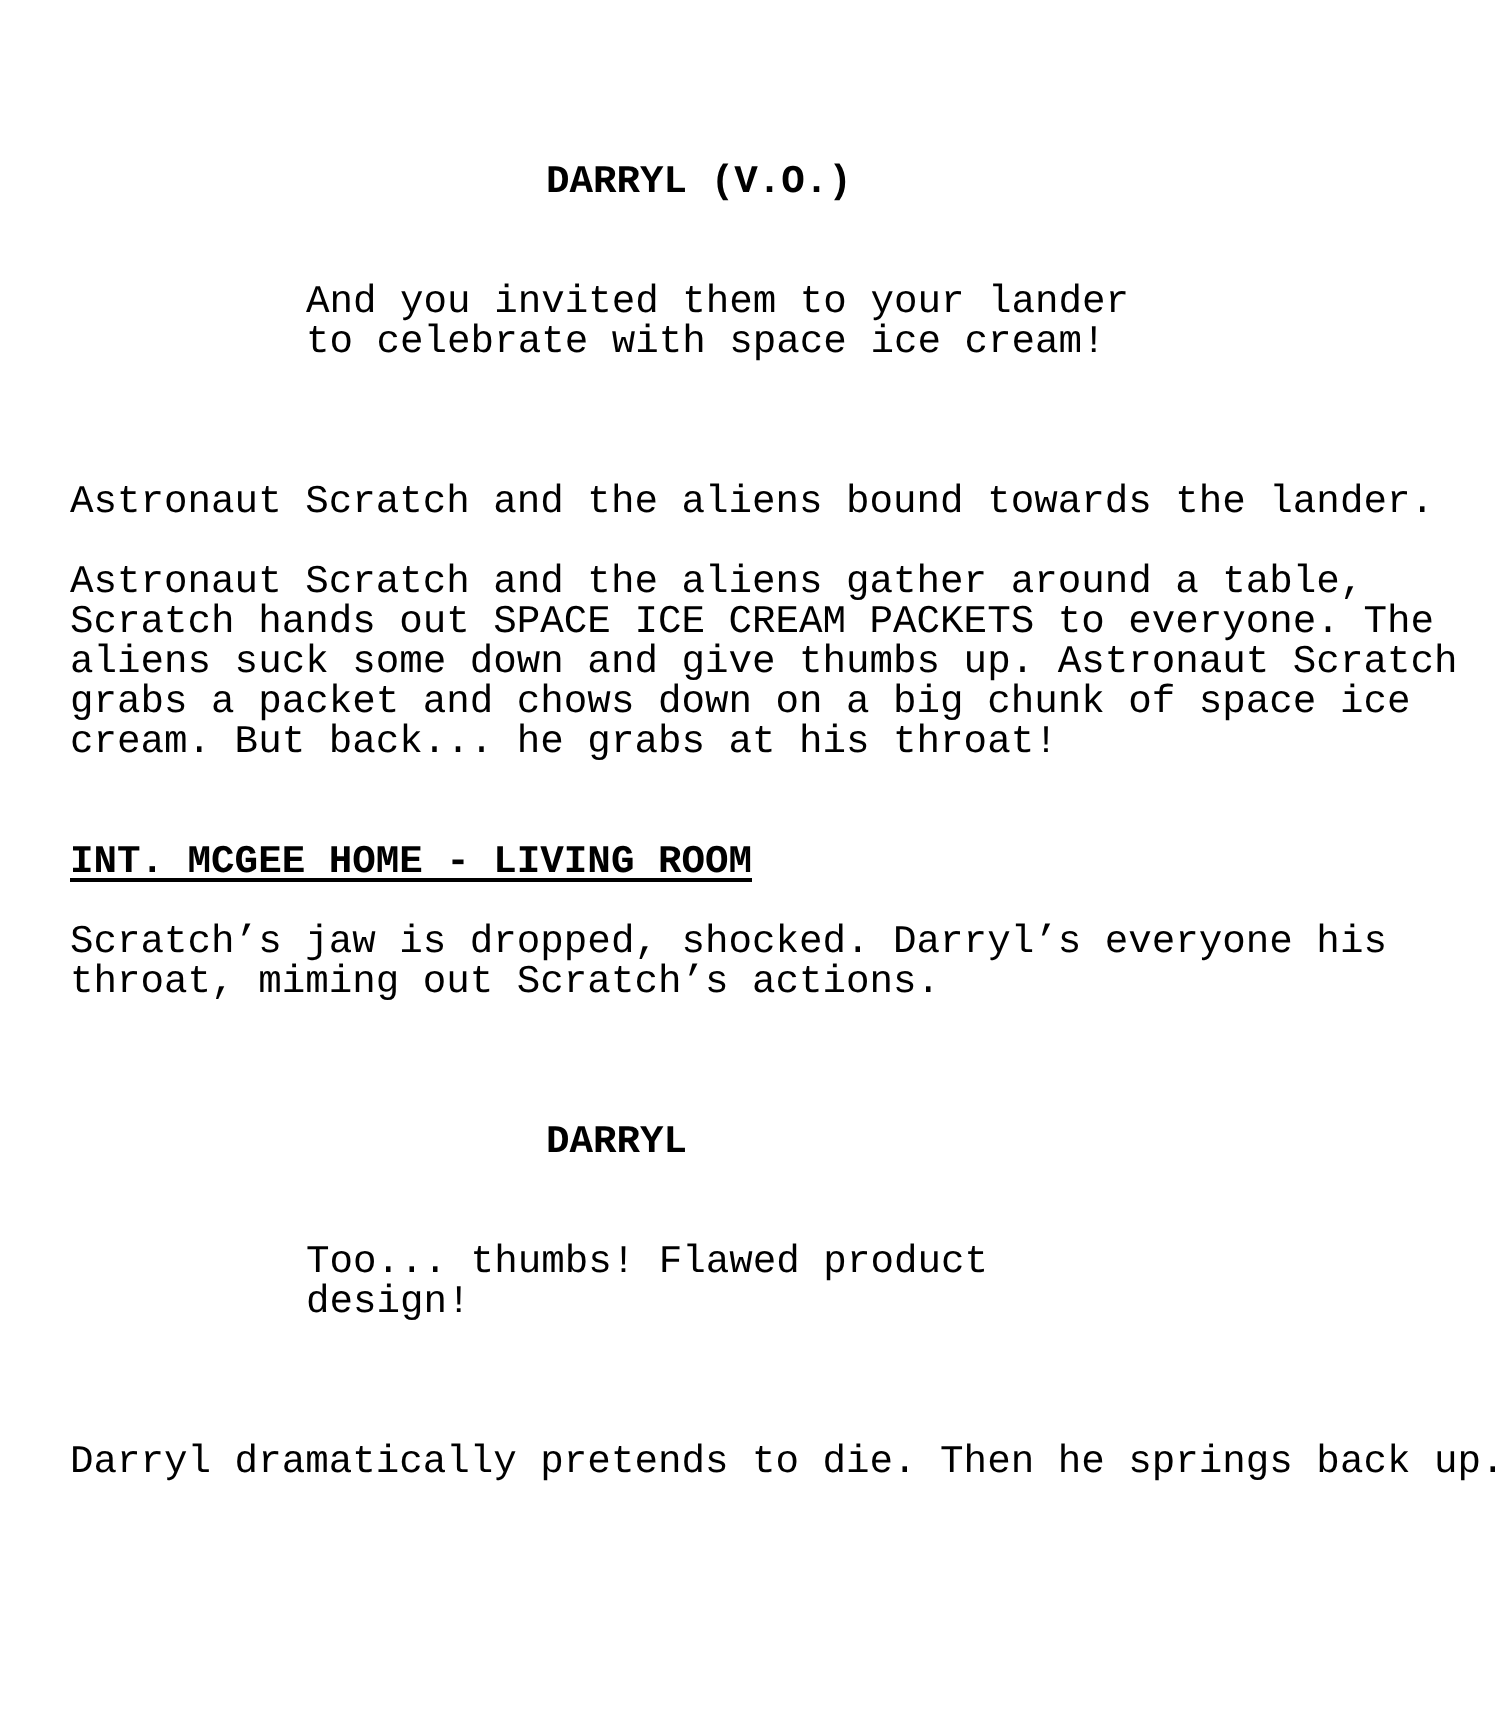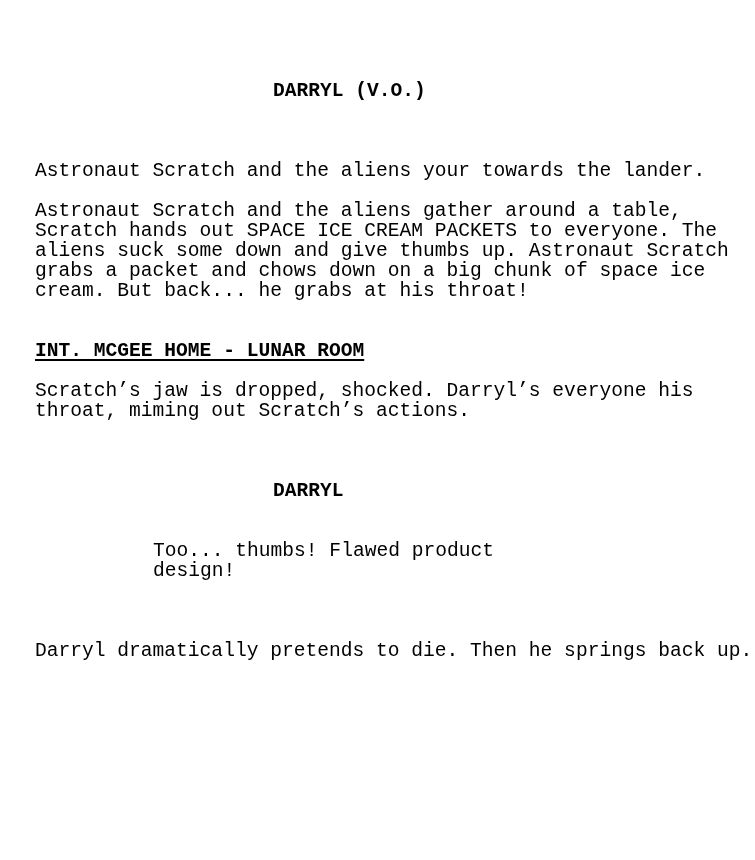--- a/index.html
+++ b/index.html
@@ -51,32 +51,34 @@
     margin-left: 118px;
   }
 </style>
 </head>
 <body>
 
 <div class="page">
 
   <div class="block dialogue">
     <div class="cue"><span>DARRYL</span><span class="cue-ext bold-ext"> (V.O.)</span></div>
+    <div class="lines">And you invited them to your lander
+to celebrate with space ice cream!</div>
   </div>
 
-  <div class="block action">Astronaut Scratch and the aliens your towards the lander.</div>
+  <div class="block action">Astronaut Scratch and the aliens bound towards the lander.</div>
 
 
   <div class="block action">Astronaut Scratch and the aliens gather around a table,
 Scratch hands out SPACE ICE CREAM PACKETS to everyone. The
 aliens suck some down and give thumbs up. Astronaut Scratch
 grabs a packet and chows down on a big chunk of space ice
 cream. But back... he grabs at his throat!</div>
 
-  <div class="block scene-heading">INT. MCGEE HOME - LUNAR ROOM</div>
+  <div class="block scene-heading">INT. MCGEE HOME - LIVING ROOM</div>
 
   <div class="block action">Scratch’s jaw is dropped, shocked. Darryl’s everyone his
 throat, miming out Scratch’s actions.</div>
 
   <div class="block dialogue">
     <div class="cue"><span>DARRYL</span><span class="cue-ext"></span></div>
     <div class="lines">Too... thumbs! Flawed product
 design!</div>
   </div>
 

